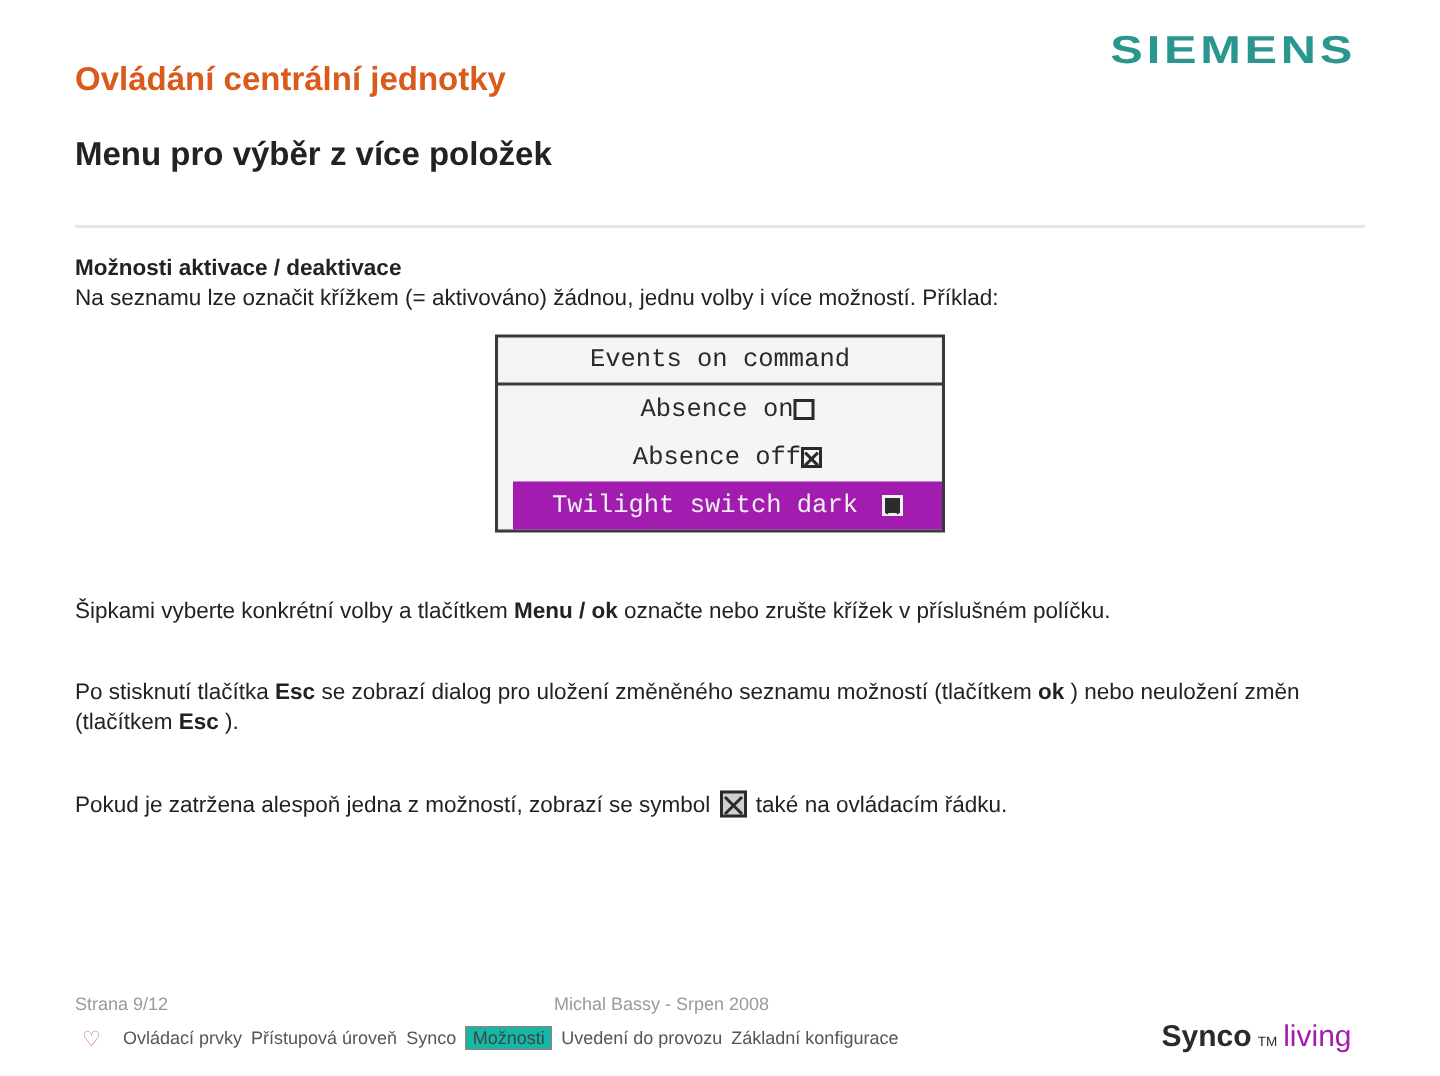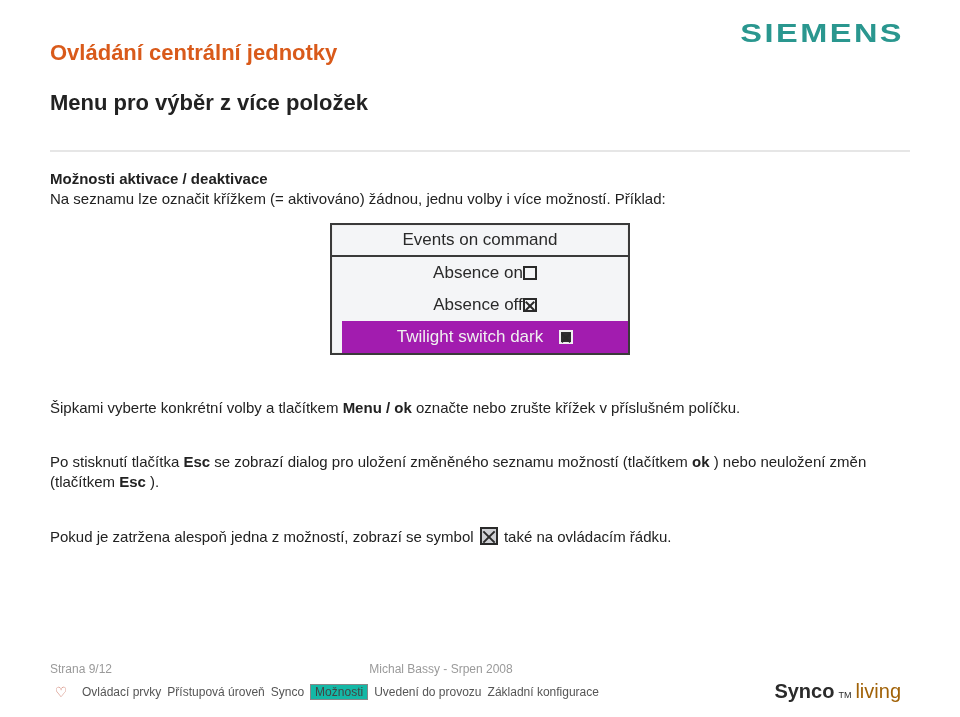--- a/index.html
+++ b/index.html
@@ -37,21 +37,21 @@
     color: #222;
   }
   .subhead { font-weight: bold; margin-bottom: 2px; }
   .para { margin-bottom: 14px; line-height: 1.35; white-space: pre-line; }
   .lcd-wrap { display: flex; justify-content: center; margin: 6px 0 22px 0; }
   .lcd {
     width: 300px;
     border: 2px solid #3a3a3a;
     background: #f4f5f7;
     box-shadow: inset 0 0 0 1px #eee;
-    font-family: Liberation Sans, sans-serif;
+    font-family: Liberation Mono, monospace;
     font-size: 17px;
     color: #2a2a2a;
   }
   .lcd-title {
     height: 32px; display:flex; align-items:center; justify-content:center;
     border-bottom: 2px solid #3a3a3a;
   }
   .lcd-row {
     height: 32px; display:flex; align-items:center; justify-content:center;
     padding: 0 10px;
@@ -110,21 +110,21 @@
     width:22px; height:22px; margin-right:10px;
     display:inline-flex; align-items:center; justify-content:center;
     color:#c76; font-size:14px;
   }
   .synco-logo {
     display:flex; align-items:baseline; gap:4px; margin-right: 24px;
     color:#2b2b2b;
   }
   .synco-bold { font-weight:bold; font-size:20px; }
   .synco-tm { font-size:9px; vertical-align: super; }
-  .synco-light { font-size:20px; font-weight: normal; color:#a16207; }
+  .synco-light { font-size:20px; font-weight: normal; color:#a21caf; }
 </style>
 </head>
 <body>
 
 <div class="header">
   <div class="title-block">
     <div class="title1">Ovládání centrální jednotky</div>
     <div class="title2">Menu pro výběr z více položek</div>
   </div>
   <div class="siemens-logo">SIEMENS</div>

